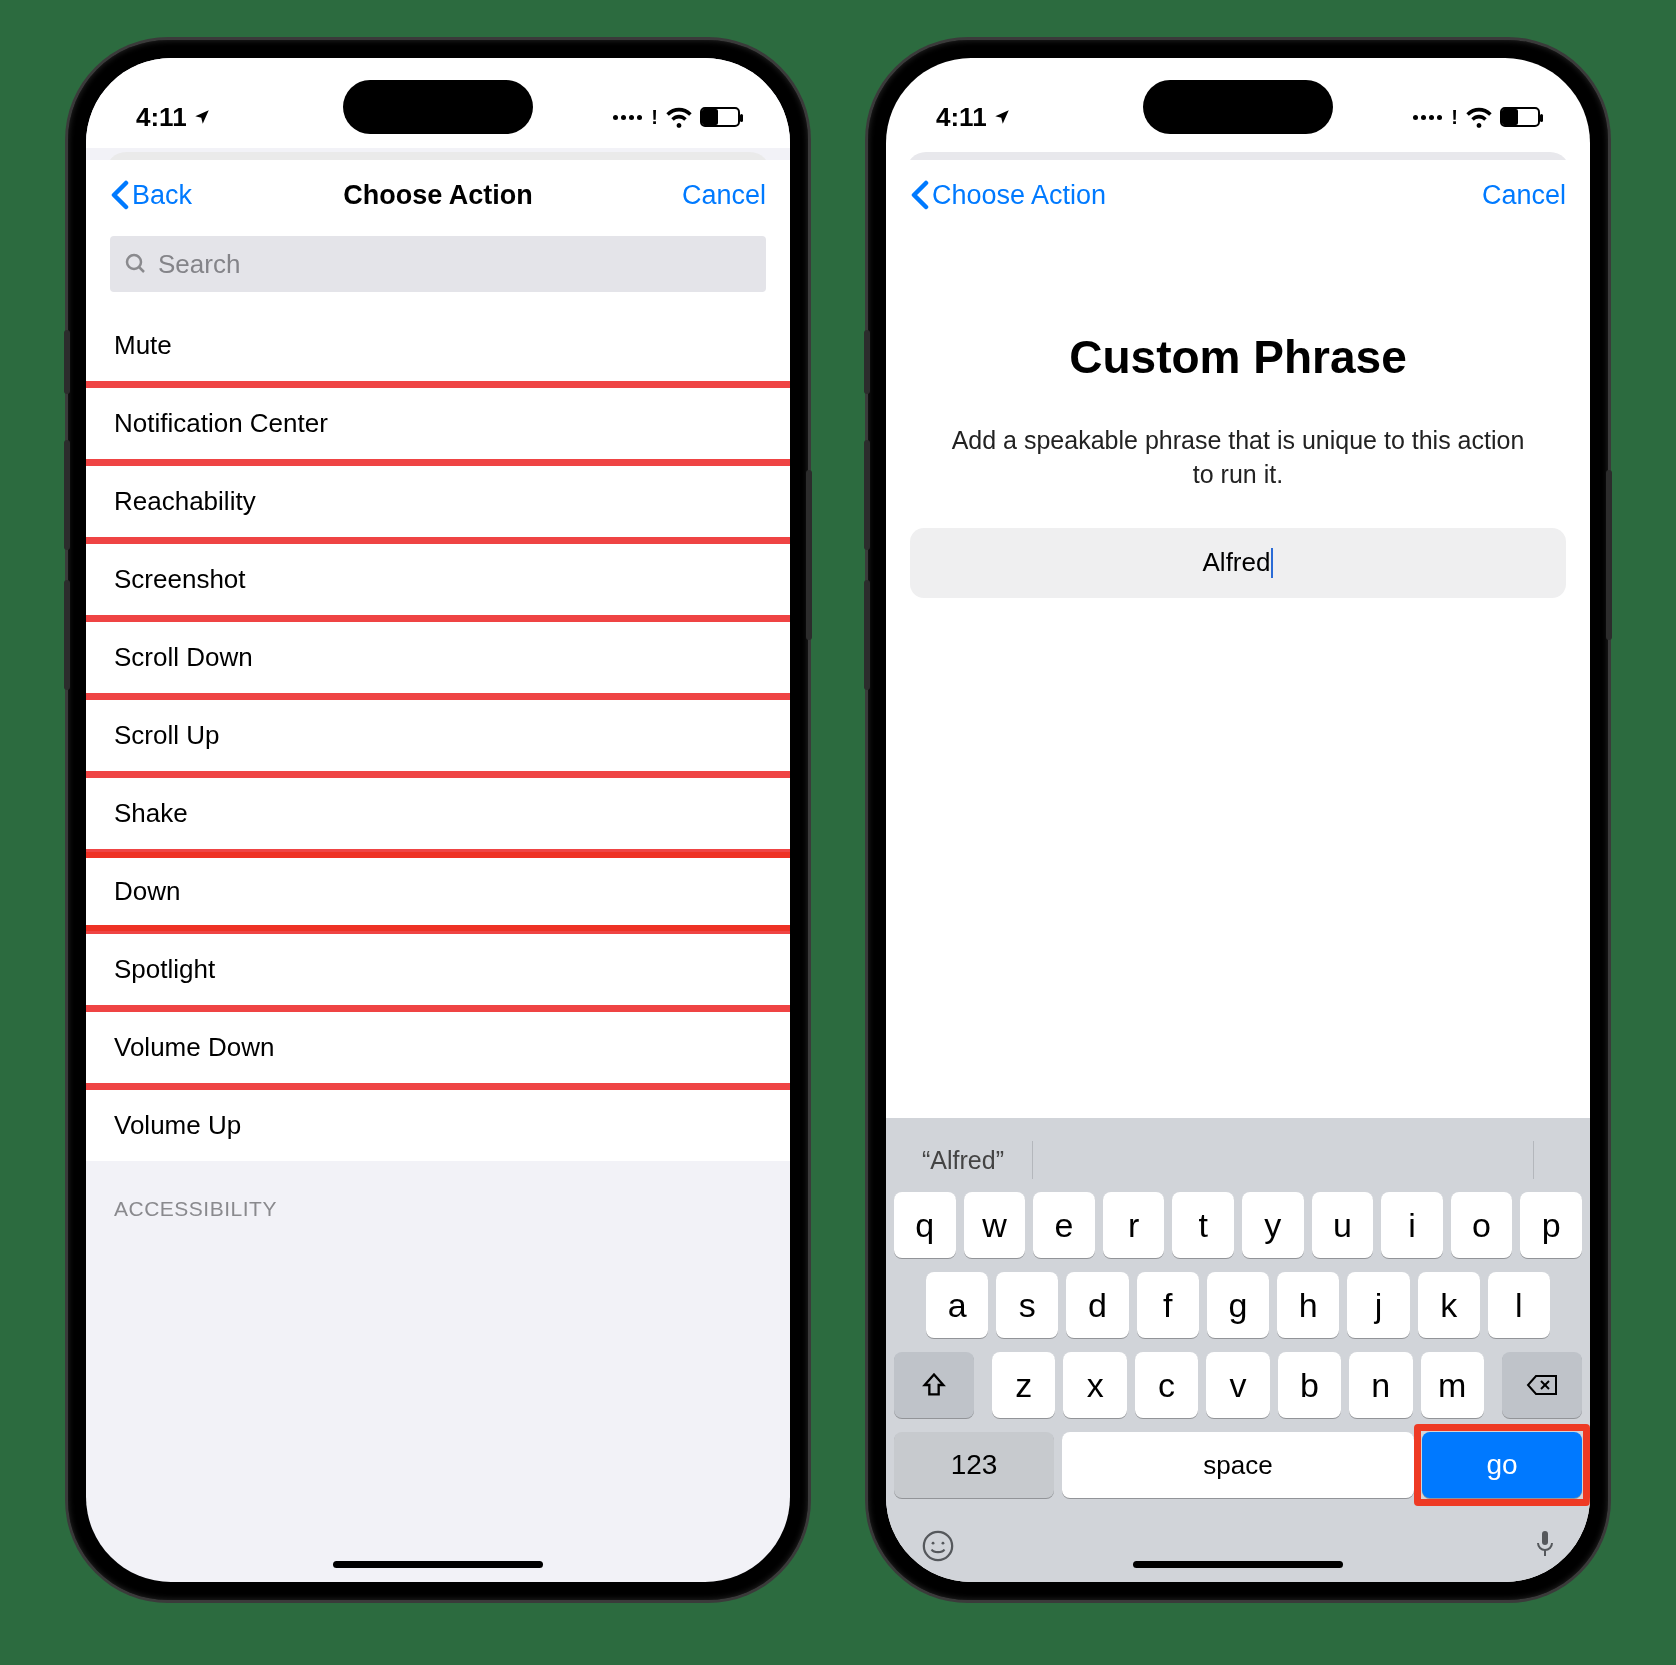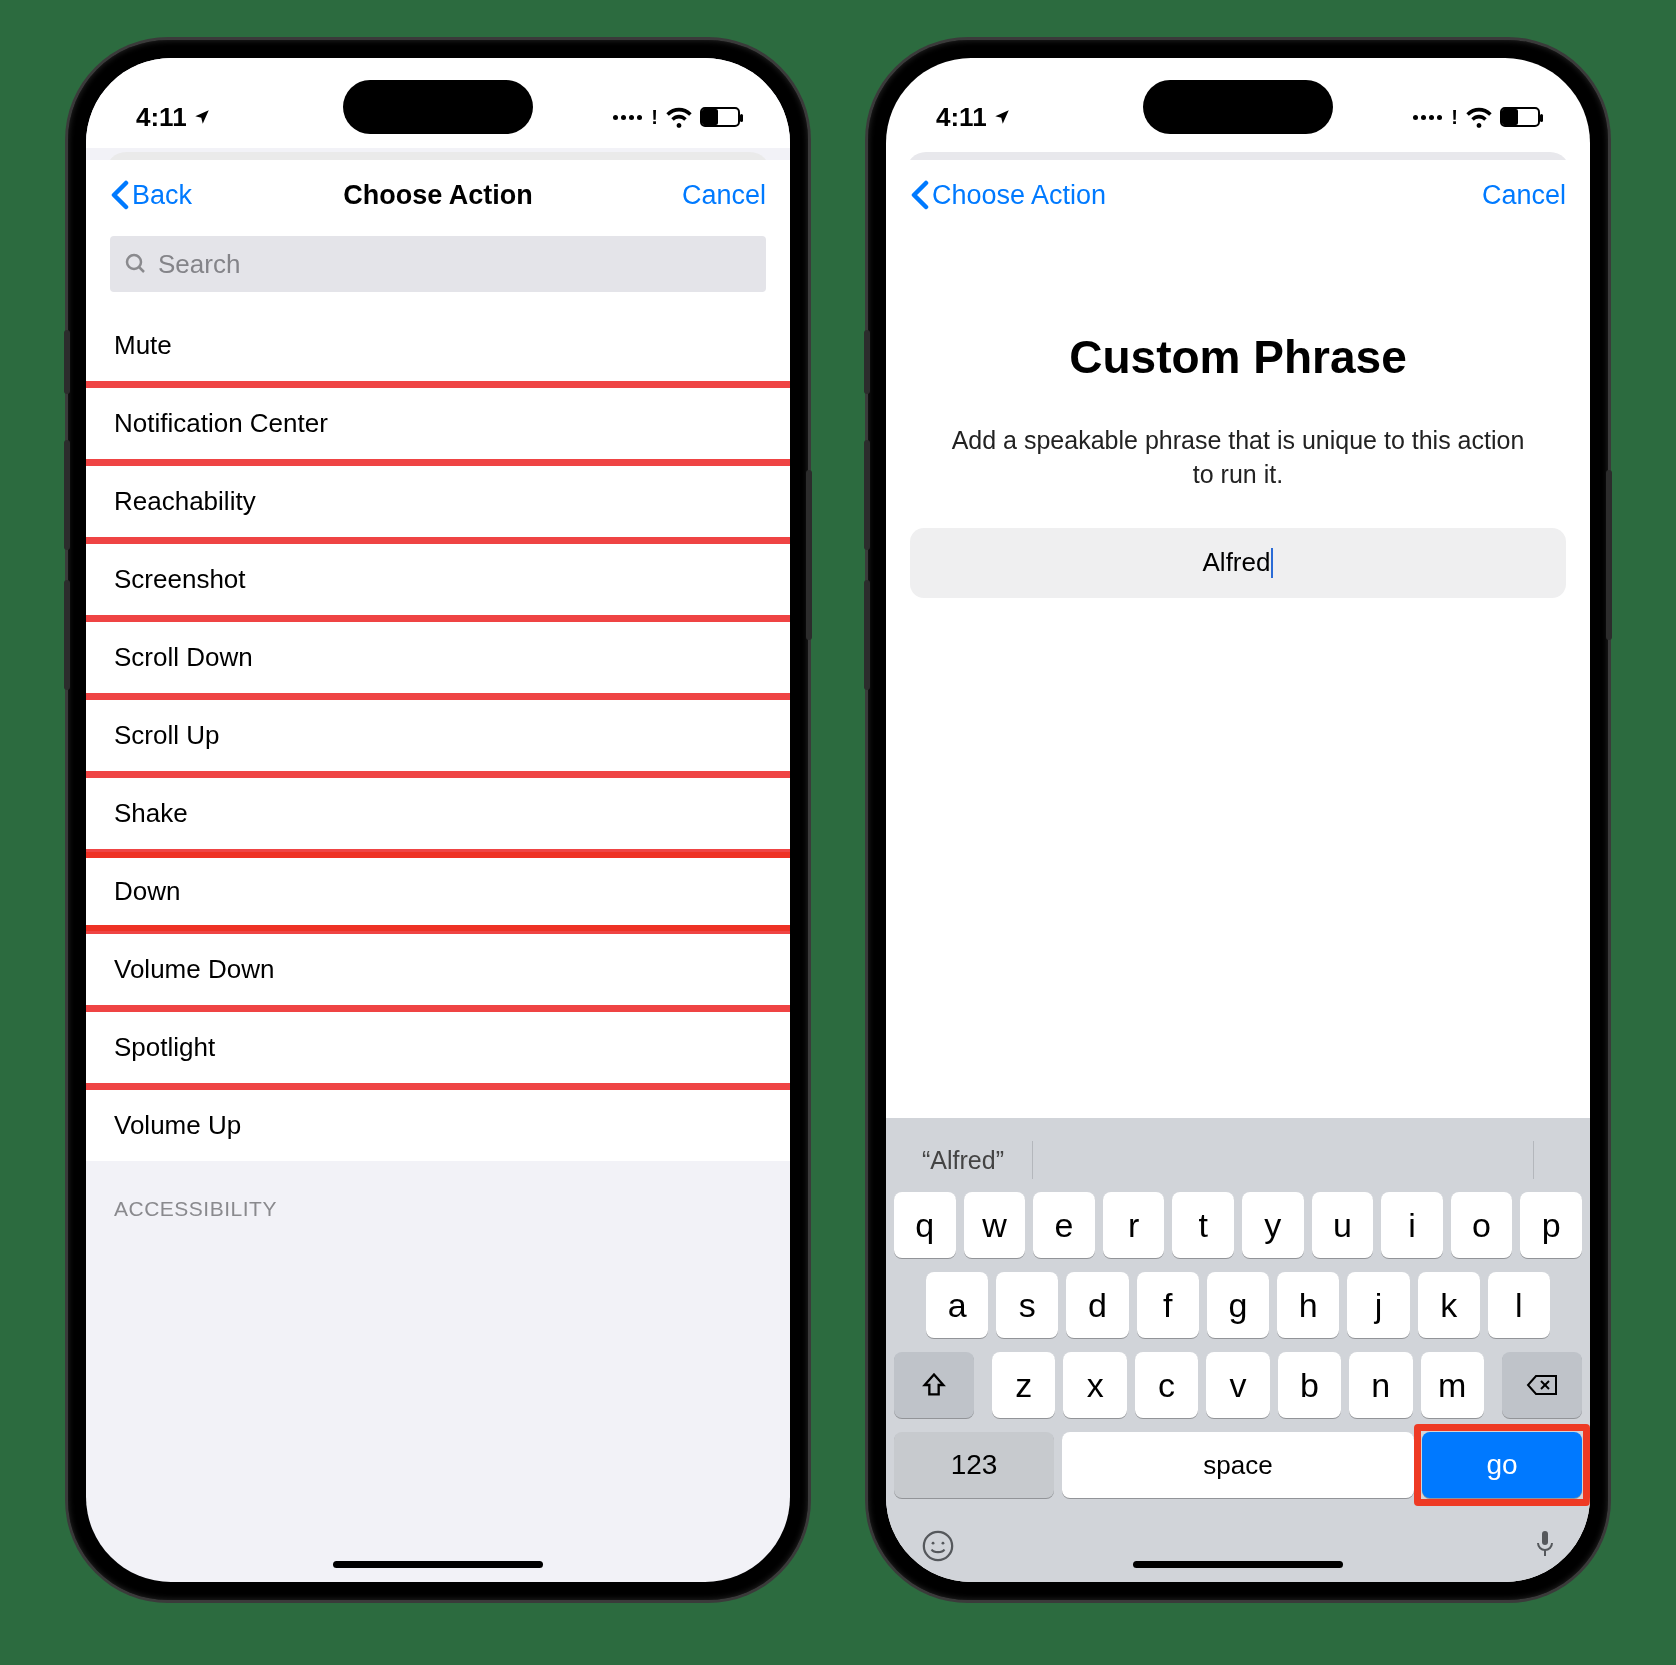--- a/index.html
+++ b/index.html
@@ -255,22 +255,22 @@
     <div class="list">
       <div class="section first" id="sys-section">
             <div class="row">Mute</div>
             <div class="row">Notification Center</div>
             <div class="row">Reachability</div>
             <div class="row">Screenshot</div>
             <div class="row">Scroll Down</div>
             <div class="row">Scroll Up</div>
             <div class="row">Shake</div>
             <div class="row highlight-box">Down</div>
+            <div class="row">Spotlight</div>
             <div class="row">Volume Down</div>
-            <div class="row">Spotlight</div>
             <div class="row">Volume Up</div>
           </div>
       <div class="section-header">ACCESSIBILITY</div>
     </div>
     </div>
     <div class="home-indicator"></div>
   </div>
 </div>
 
 <div class="phone">

